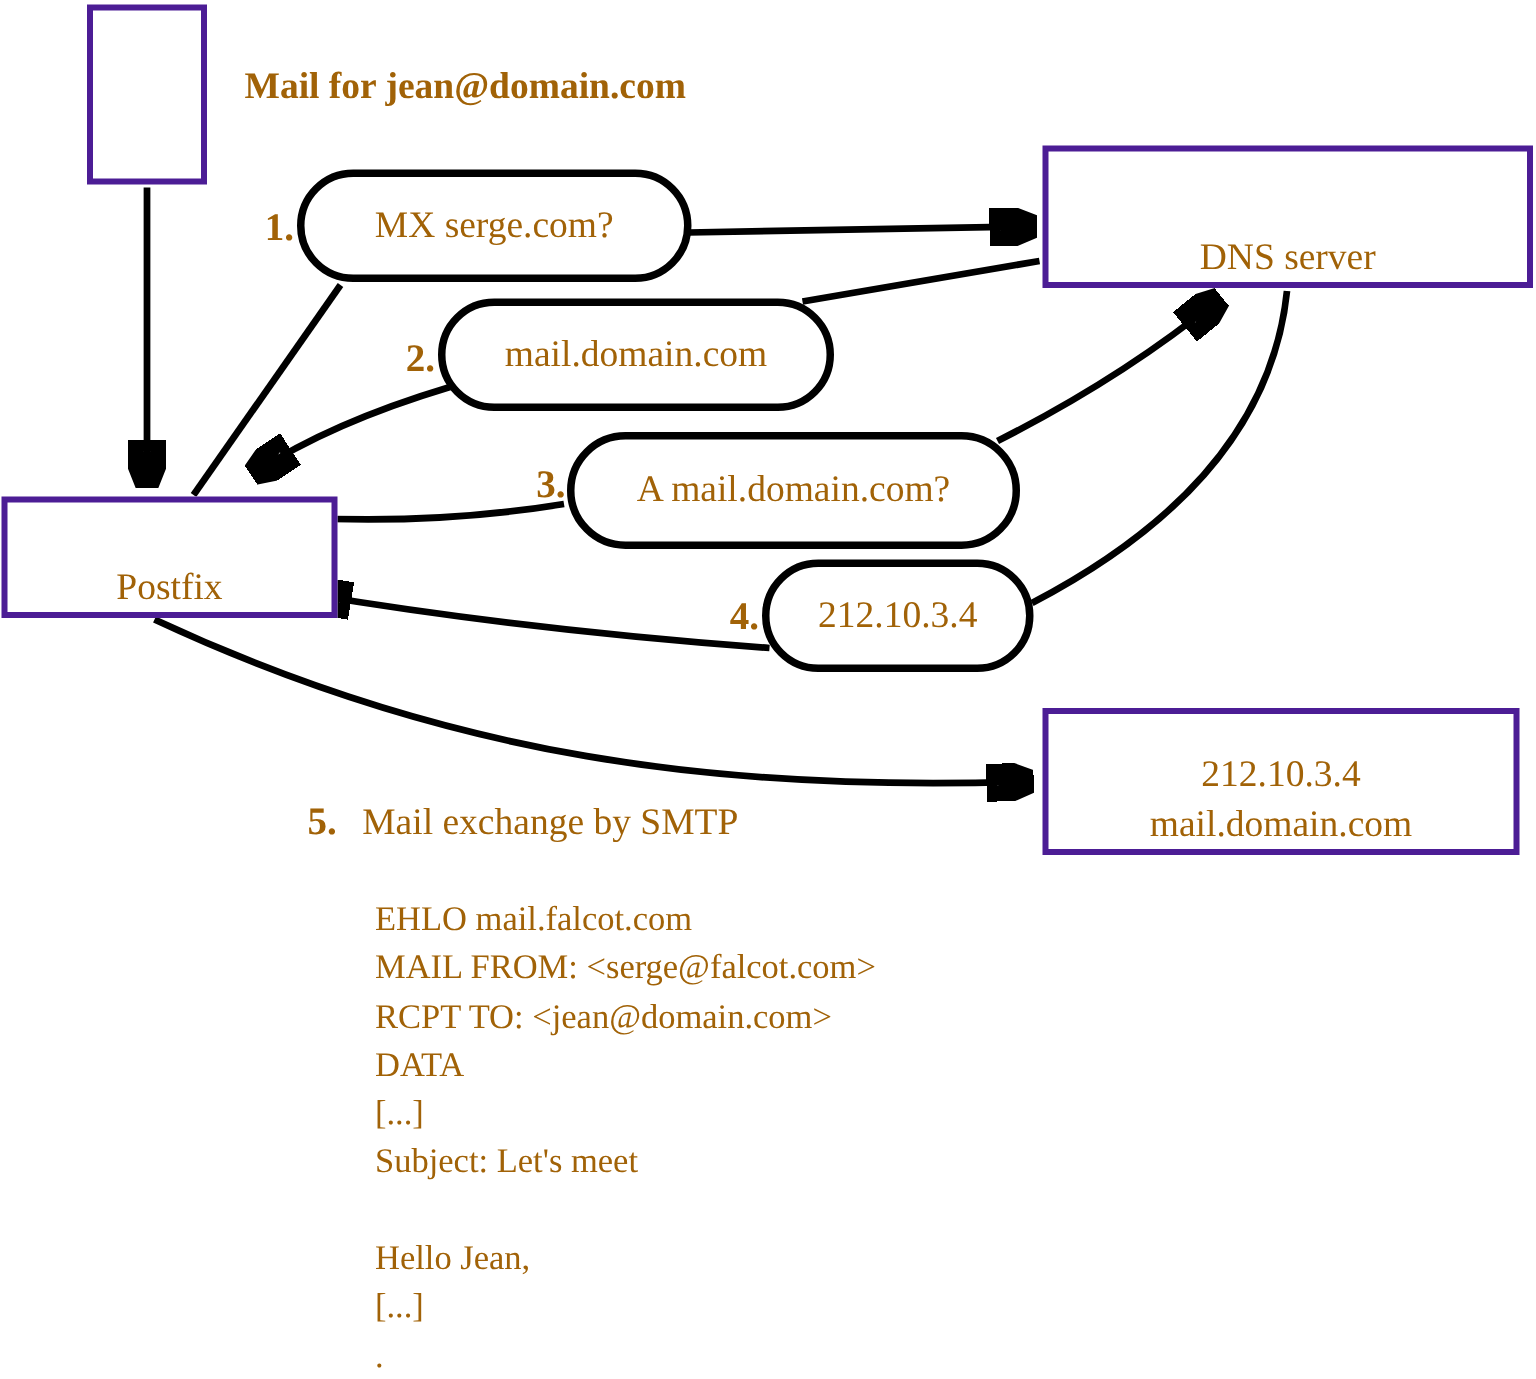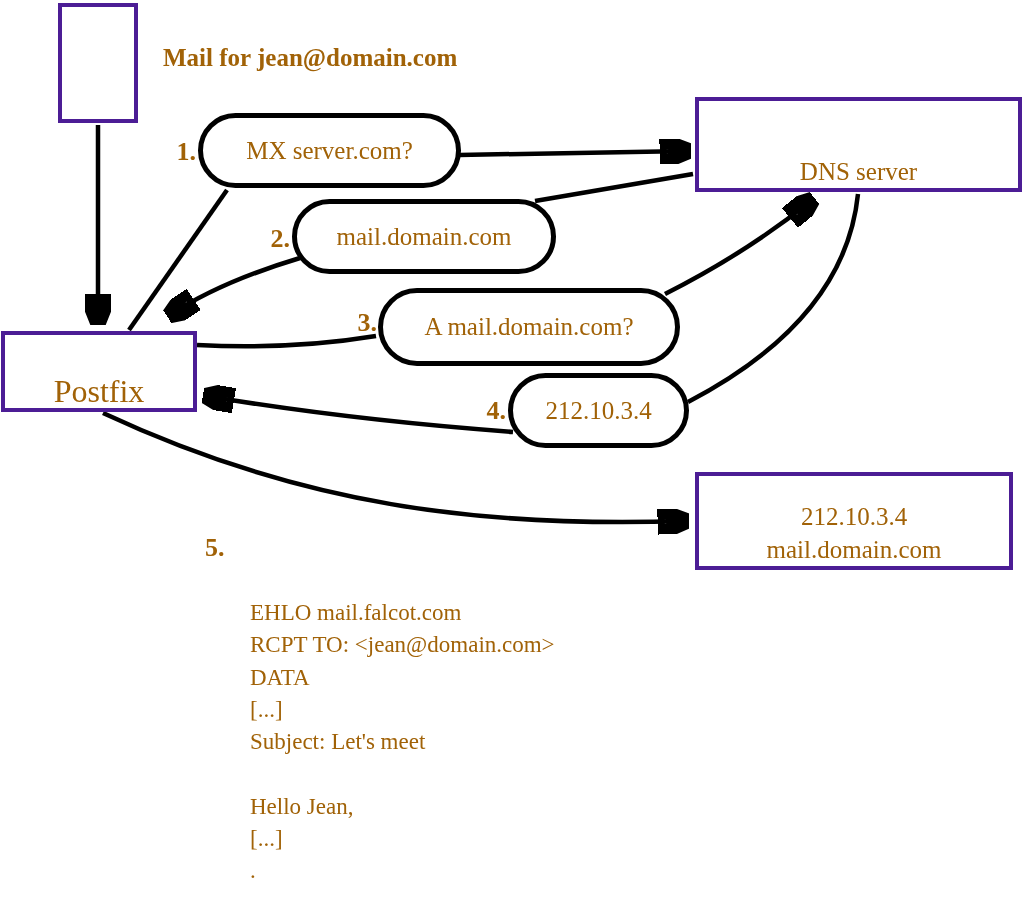--- a/index.html
+++ b/index.html
@@ -104,59 +104,61 @@
 
     <path d="M 513 432 Q 350 420 206 396" marker-end="url(#arrow)"></path>
 
     <path d="M 103 413 C 300 505 480 528 686 521" marker-end="url(#arrow)"></path>
   </svg>
 
   <div class="node" style="left:58px; top:3px; width:80px; height:120px;"></div>
 
   <div id="title-label">Mail for jean@domain.com</div>
 
-  <div class="node" style="left:1px; top:331px; width:196px; height:81px; font-size:32px;">
+  <div class="node" style="left:1px; top:331px; width:224px; height:81px; font-size:25px;">
     <span>Postfix</span>
   </div>
 
   <div class="node" style="left:695px; top:97px; width:327px; height:95px;">
     <span>DNS server</span>
   </div>
 
   <div class="node" style="left:695px; top:472px; width:318px; height:98px;">
     <span>212.10.3.4</span>
     <span>mail.domain.com</span>
   </div>
 
   <div class="stepnum" style="left:150px; top:137px; width:46px;">1.</div>
   <div class="pill" style="left:198px; top:113px; width:263px; height:75px;">
-    <span>MX server.com?</span>
+    <span>MX serge.com?</span>
   </div>
 
   <div class="stepnum" style="left:242px; top:224px; width:48px;">2.</div>
   <div class="pill" style="left:292px; top:199px; width:264px; height:75px;">
     <span>mail.domain.com</span>
   </div>
 
   <div class="stepnum" style="left:330px; top:308px; width:47px;">3.</div>
   <div class="pill" style="left:378px; top:288px; width:302px; height:78px;">
     <span>A mail.domain.com?</span>
   </div>
 
   <div class="stepnum" style="left:458px; top:396px; width:48px;">4.</div>
   <div class="pill" style="left:508px; top:373px; width:181px; height:75px;">
     <span>212.10.3.4</span>
   </div>
 
   <div id="step5-row">
     <span class="num">5.</span>
+    <span class="lbl">Mail exchange by SMTP</span>
   </div>
 
   <div id="smtp-transcript">
     <div class="smtp-line">EHLO mail.falcot.com</div>
+    <div class="smtp-line">MAIL FROM: &lt;serge@falcot.com&gt;</div>
     <div class="smtp-line">RCPT TO: &lt;jean@domain.com&gt;</div>
     <div class="smtp-line">DATA</div>
     <div class="smtp-line">[...]</div>
     <div class="smtp-line">Subject: Let's meet</div>
     <div class="smtp-line"></div>
     <div class="smtp-line">Hello Jean,</div>
     <div class="smtp-line">[...]</div>
     <div class="smtp-line">.</div>
   </div>
 

